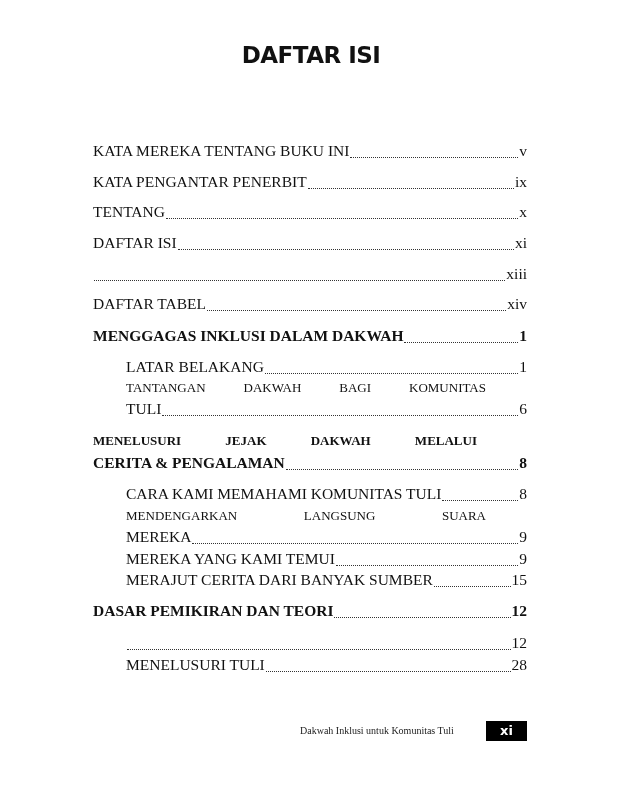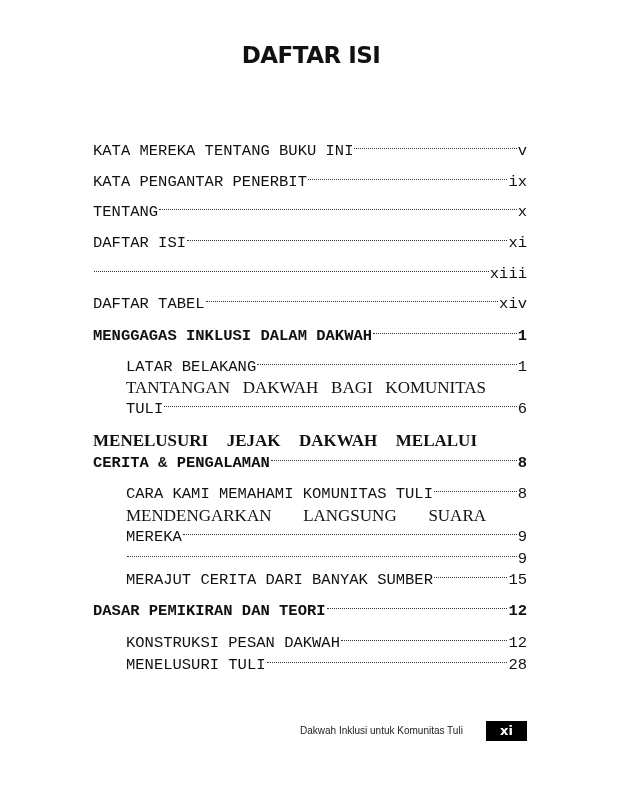--- a/index.html
+++ b/index.html
@@ -9,42 +9,42 @@
   }
   .title {
     position: absolute; left: 0; right: 0; top: 42px;
     text-align: center;
     font-family: "DejaVu Sans", sans-serif; font-weight: bold;
     font-size: 23px; letter-spacing: -0.5px; color: #111;
   }
   .toc { position: absolute; left: 93px; width: 434px; top: 0; }
   .entry {
     position: absolute; left: 0; width: 434px;
-    font-family: Liberation Mono, monospace; font-size: 15.5px;
-    display: flex; align-items: center; white-space: nowrap;
+    font-family: Liberation Serif, serif; font-size: 15.5px;
+    display: flex; align-items: flex-end; white-space: nowrap;
     line-height: 20px;
   }
   .entry.bold { font-weight: bold; }
   .entry.sub { left: 33px; width: 401px; }
   .entry .lbl { flex: 0 0 auto; }
   .entry .dots {
     flex: 1 1 auto; overflow: hidden; margin: 0 1px;
     border-bottom: 1.3px dotted #333; height: 1px; position: relative; top: -3px;
   }
   .entry .pg { flex: 0 0 auto; }
   .justline {
     position: absolute; left: 0; width: 434px; line-height: 20px;
-    font-family: "Liberation Serif", serif; font-size: 17px;
+    font-family: "Liberation Serif", serif; font-size: 13px;
     text-align: justify; text-align-last: justify; white-space: nowrap;
   }
   .justline.sub { left: 33px; width: 360px; }
   .justline.bold { font-weight: bold; width: 384px; }
   .footer {
     position: absolute; top: 721px; left: 300px;
-    font-family: Liberation Sans, sans-serif; font-size: 10px; color: #222;
+    font-family: Liberation Serif, serif; font-size: 10px; color: #222;
     line-height: 20px;
   }
   .pagebox {
     position: absolute; top: 721px; left: 486px; width: 41px; height: 20px;
     background: #000; color: #fff; text-align: center;
     font-family: "DejaVu Sans", sans-serif; font-weight: bold; font-size: 13px; line-height: 20px;
   }
 </style>
 </head>
 <body>
@@ -108,35 +108,35 @@
     <span class="dots"></span>
     <span class="pg">8</span>
   </div>
   <div class="justline sub" style="top:506px">MENDENGARKAN LANGSUNG SUARA</div>
   <div class="entry sub" style="top:527px">
     <span class="lbl">MEREKA</span>
     <span class="dots"></span>
     <span class="pg">9</span>
   </div>
   <div class="entry sub" style="top:549px">
+    <span class="lbl">MEREKA YANG KAMI TEMUI</span>
     <span class="dots"></span>
     <span class="pg">9</span>
   </div>
   <div class="entry sub" style="top:570px">
     <span class="lbl">MERAJUT CERITA DARI BANYAK SUMBER</span>
     <span class="dots"></span>
     <span class="pg">15</span>
   </div>
   <div class="entry bold" style="top:601px">
     <span class="lbl">DASAR PEMIKIRAN DAN TEORI</span>
     <span class="dots"></span>
     <span class="pg">12</span>
   </div>
   <div class="entry sub" style="top:633px">
-    <span class="lbl">KONSTRUKSI PESAN DAKWAH</span>
     <span class="dots"></span>
     <span class="pg">12</span>
   </div>
   <div class="entry sub" style="top:655px">
     <span class="lbl">MENELUSURI TULI</span>
     <span class="dots"></span>
     <span class="pg">28</span>
   </div>
 </div>
 

